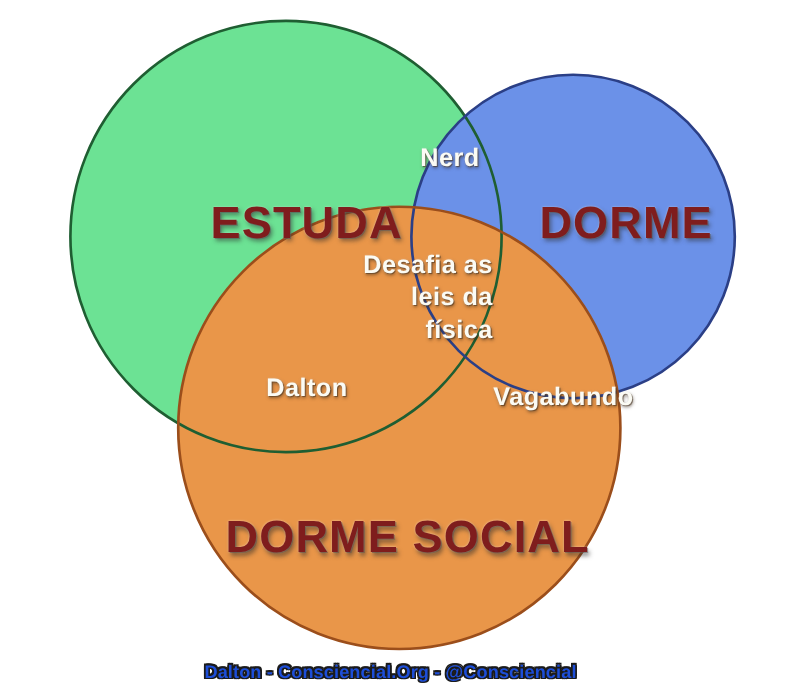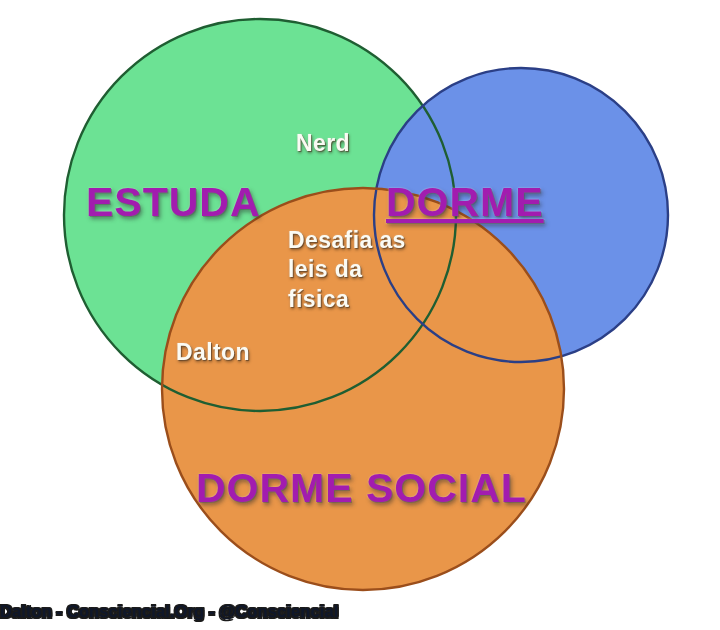--- a/index.html
+++ b/index.html
@@ -23,66 +23,67 @@
   #venn-svg {
     position: absolute;
     left: 0;
     top: 0;
     width: 720px;
     height: 630px;
   }
   
   .label {
     position: absolute;
-    text-align: left;
+    text-align: right;
     color: #ffffff;
     font-weight: bold;
     line-height: 1.12;
     white-space: pre-line;
     letter-spacing: 0.4px;
     -webkit-font-smoothing: antialiased;
   }
   .set-label {
     font-size: 41px;
     letter-spacing: 1px;
-    color: #a21caf;
+    color: #7f1d1d;
     text-shadow:
        1px 1px 0 rgba(80,80,80,.45),
        2px 3px 4px rgba(40,40,40,.50),
        0 0 2px rgba(255,255,255,.55);
   }
   .region-label {
     font-size: 23px;
     color: #fbfbf4;
     text-shadow:
        1px 1px 0 rgba(70,50,30,.50),
        1px 2px 3px rgba(45,30,15,.55),
        0 0 2px rgba(255,255,255,.35);
   }
   .center-label {
     font-size: 23px;
     line-height: 1.28;
   }
   #label-estuda   { left:  86px; top: 180px; width: 280px; }
-  #label-dorme    { left: 386px; top: 180px; width: 250px; text-decoration: underline; }
+  #label-dorme    { left: 398px; top: 180px; width: 250px; }
   #label-vidasocial{left: 196px; top: 466px; width: 340px; }
   #label-nerd     { left: 296px; top: 131px; width: 140px; }
   #label-zumbi    { left: 176px; top: 340px; width: 140px; }
   #label-vagabundo{ left: 396px; top: 348px; width: 180px; }
   #label-centro   { left: 288px; top: 226px; width: 160px; }
 
   
   #watermark {
     position: absolute;
     left: 0;
     right: 0;
     bottom: 9px;
+    text-align: center;
     font-size: 16.5px;
     font-weight: bold;
-    color: #0f172a;
+    color: #1d4ed8;
     letter-spacing: .1px;
     text-shadow:
       -1.5px -1.5px 0 #1b1b1b,  1.5px -1.5px 0 #1b1b1b,
       -1.5px  1.5px 0 #1b1b1b,  1.5px  1.5px 0 #1b1b1b,
       -1.5px 0 0 #1b1b1b, 1.5px 0 0 #1b1b1b,
        0 -1.5px 0 #1b1b1b, 0 1.5px 0 #1b1b1b;
     padding-right: 10px;
   }
 </style>
 </head>
@@ -104,19 +105,20 @@
       <circle cx="363" cy="389" r="201" fill="none" stroke="#9b4e1b" stroke-width="2.4"></circle>
     </g>
   </svg>
 
   <div class="label set-label" id="label-estuda">ESTUDA</div>
   <div class="label set-label" id="label-dorme">DORME</div>
   <div class="label set-label" id="label-vidasocial">DORME SOCIAL</div>
 
   <div class="label region-label" id="label-nerd">Nerd</div>
   <div class="label region-label" id="label-zumbi">Dalton</div>
+  <div class="label region-label" id="label-vagabundo">Vagabundo</div>
   <div class="label region-label center-label" id="label-centro">Desafia as
 leis da
 física</div>
 
   <div id="watermark">Dalton - Consciencial.Org - @Consciencial</div>
 
 </div>
 
 </body></html>

